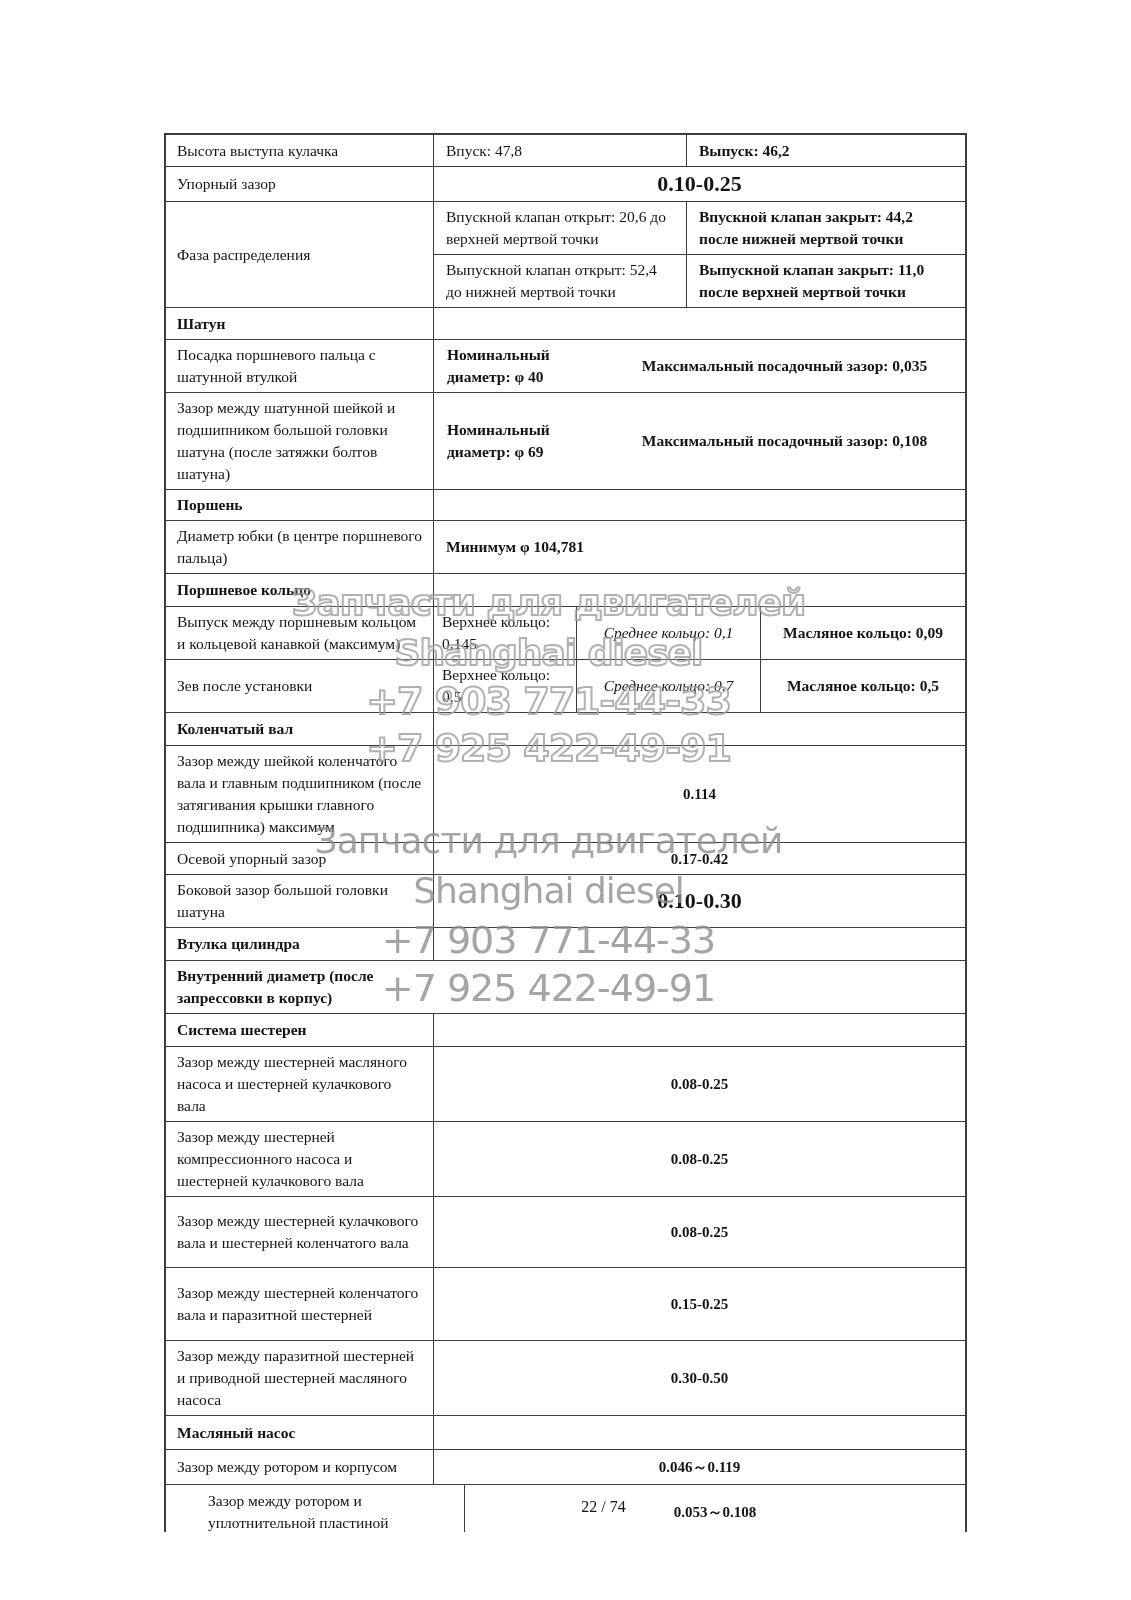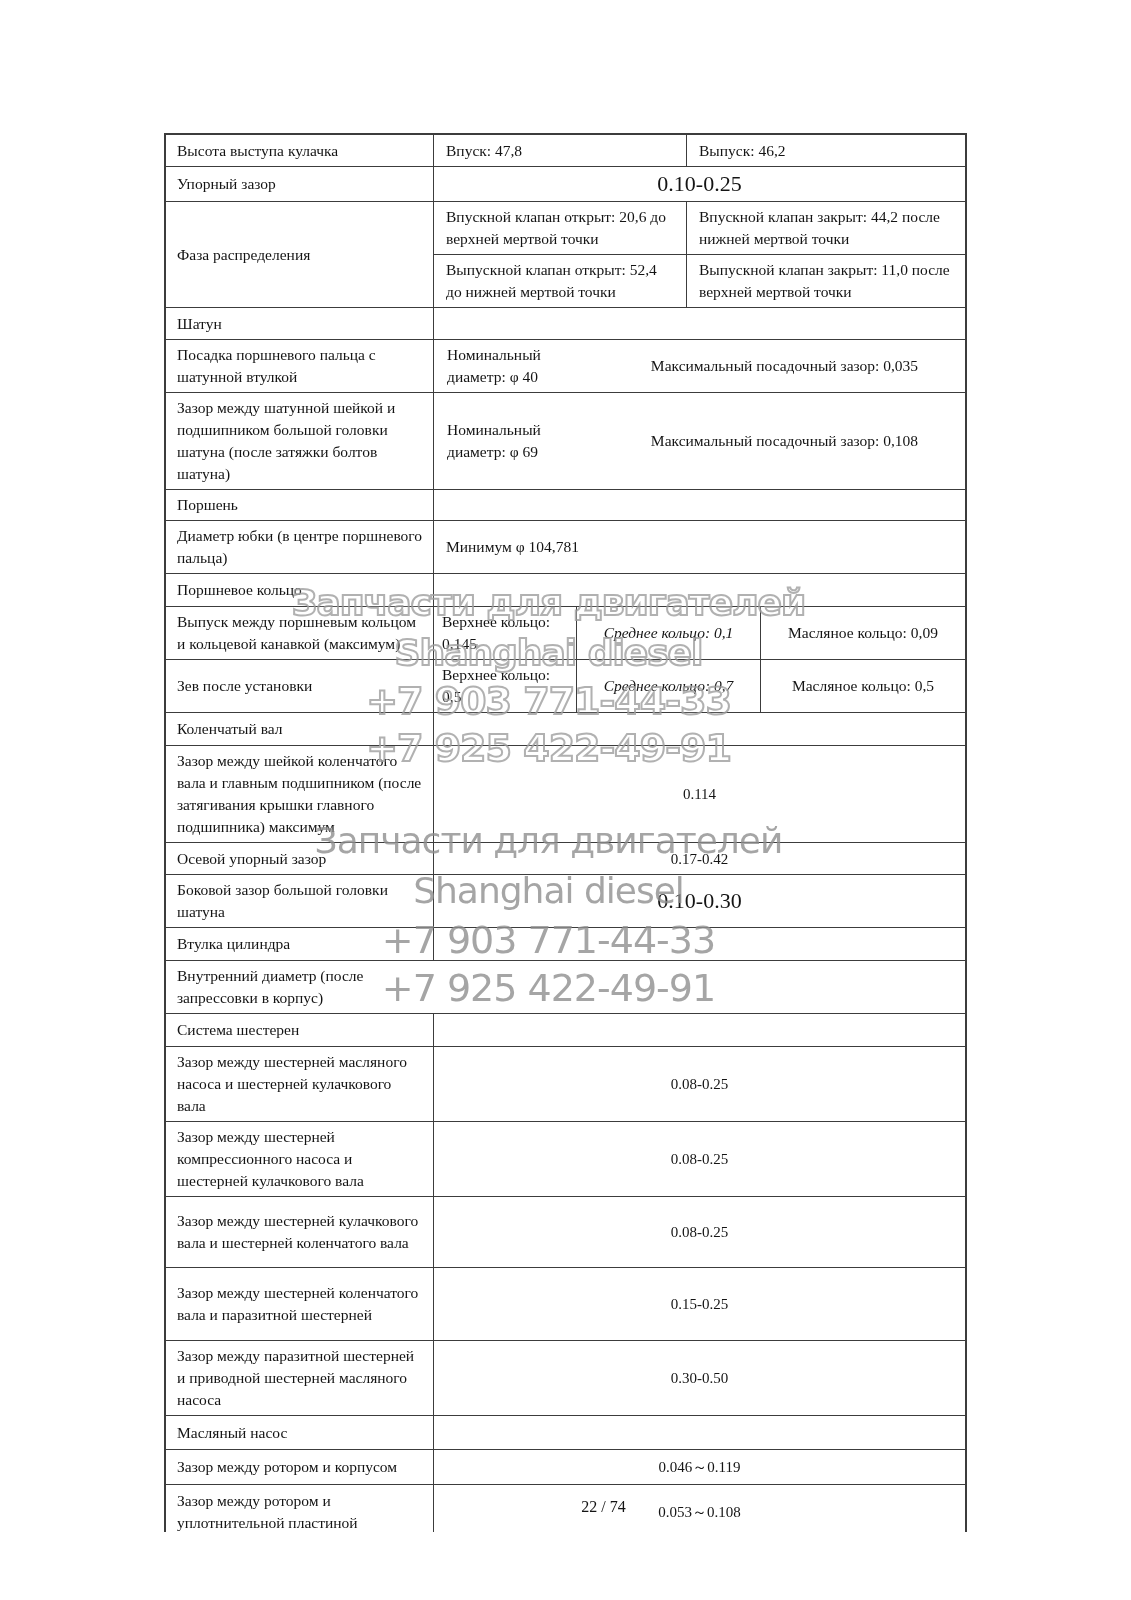--- a/index.html
+++ b/index.html
@@ -8,40 +8,40 @@
     font-family:"Liberation Serif", serif;color:#141414;
   }
   .page{position:relative;width:1131px;height:1532px;overflow:hidden;background:#fff;}
 
   
   .tbl{
     position:absolute;left:164px;top:133px;width:803px;
     border:2px solid #3c3c3c;box-sizing:border-box;background:transparent;
   }
   .tr{display:flex;border-bottom:1.5px solid #3c3c3c;align-items:stretch;}
-  .tr:last-child{border-bottom:none;}
+  .tr:last-child{border-bottom:none;padding-left:31px;}
   .td{
     box-sizing:border-box;border-right:1.5px solid #3c3c3c;
     display:flex;align-items:center;
     font-size:15.5px;line-height:22px;
   }
-  .td.nb,.td:last-child{border-right:none;}
+  .td.nb,.td:last-child{border-right:none;font-weight:bold;}
   .lbl{flex:0 0 268px;padding:4px 10px 4px 11px;}
   .pad{padding:4px 12px;}
   .grow{flex:1 1 auto;}
   .w253{flex:0 0 253px;}
   .ring1{flex:0 0 143px;padding:4px 8px;}
   .ring2{flex:0 0 184px;justify-content:center;text-align:center;font-style:italic;}
   .ring3{flex:1 1 auto;justify-content:center;text-align:center;}
   .nominal{flex:0 0 170px;padding:4px 8px 4px 13px;}
   .maxv{flex:1 1 auto;justify-content:center;text-align:center;}
   .center{justify-content:center;text-align:center;}
   .big{font-size:22px;}
   .val{font-size:15px;}
-  .sec{font-weight:normal;text-align:center;}
+  .sec{font-weight:bold;text-align:center;}
   .col{display:flex;flex-direction:column;flex:1 1 auto;}
   .subrow{display:flex;flex:1 1 auto;border-bottom:1.5px solid #3c3c3c;}
   .subrow:last-child{border-bottom:none;}
 
   
   .wm-line{
     position:absolute;left:-17px;width:1131px;text-align:center;
     white-space:nowrap;pointer-events:none;
     font-family:"DejaVu Sans", sans-serif;
   }

